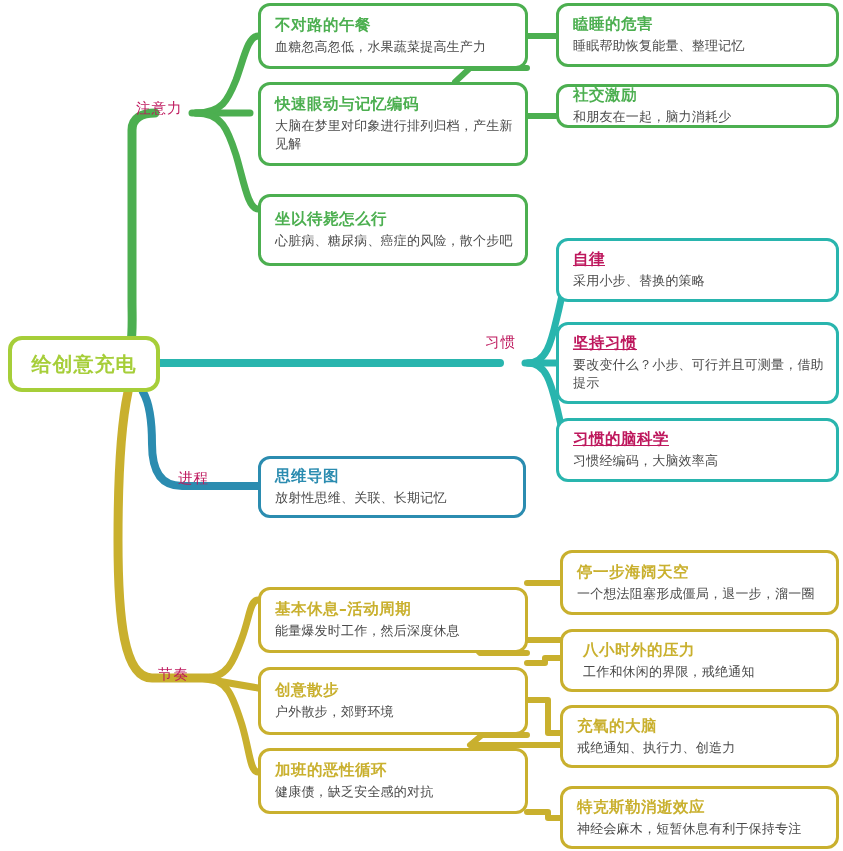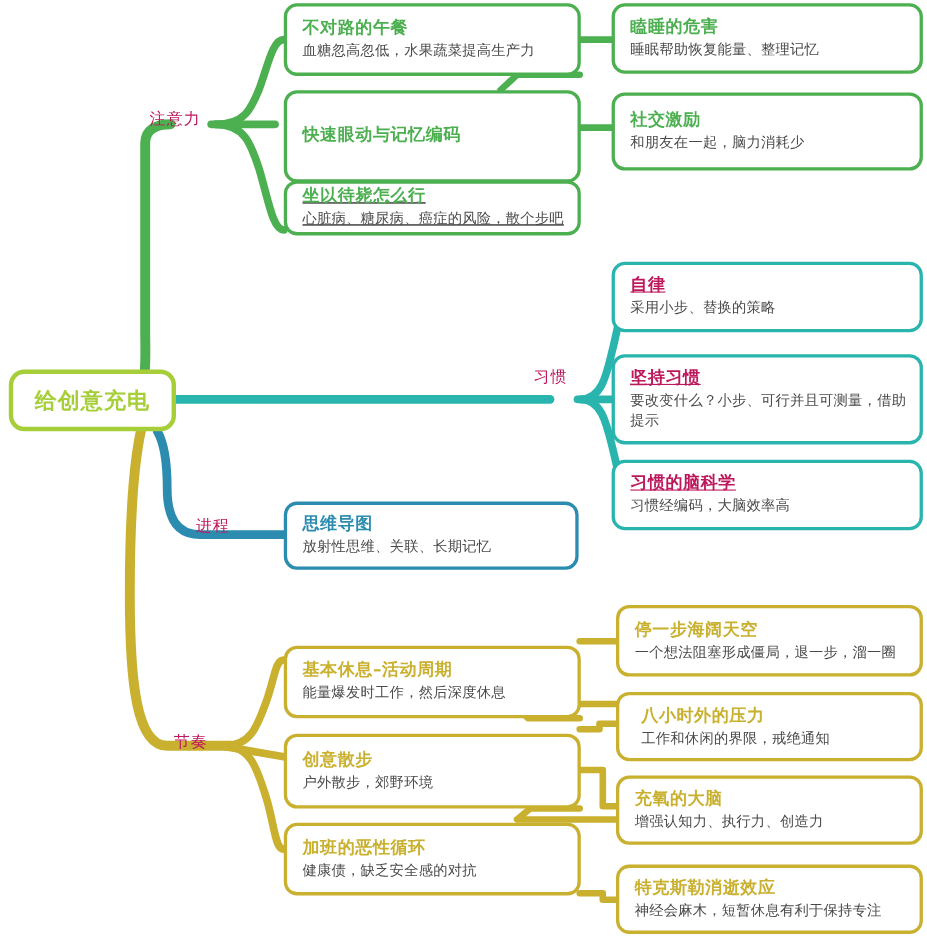--- a/index.html
+++ b/index.html
@@ -123,33 +123,34 @@
   <div class="branch-label" style="left:178px; top:469px;">进程</div>
   <div class="branch-label" style="left:158px; top:665px;">节奏</div>
 
   <div class="node green" style="left:258px; top:3px; width:270px; height:66px; border-color:#4caf50;">
     <div class="title">不对路的午餐</div>
     <div class="desc">血糖忽高忽低，水果蔬菜提高生产力</div>
   </div>
 
   <div class="node green" style="left:258px; top:82px; width:270px; height:84px; border-color:#4caf50;">
     <div class="title">快速眼动与记忆编码</div>
-  </div>
-
-  <div class="node green" style="left:258px; top:164px; width:270px; height:50px; border-color:#4caf50;text-decoration:underline;">
+    <div class="desc">大脑在梦里对印象进行排列归档，产生新见解</div>
+  </div>
+
+  <div class="node green" style="left:258px; top:194px; width:270px; height:72px; border-color:#4caf50;">
     <div class="title">坐以待毙怎么行</div>
     <div class="desc">心脏病、糖尿病、癌症的风险，散个步吧</div>
   </div>
 
   <div class="node green" style="left:556px; top:3px; width:283px; height:64px; border-color:#4caf50;">
     <div class="title">瞌睡的危害</div>
     <div class="desc">睡眠帮助恢复能量、整理记忆</div>
   </div>
 
-  <div class="node green" style="left:556px; top:84px; width:283px; height:71px; border-color:#4caf50;">
+  <div class="node green" style="left:556px; top:84px; width:283px; height:44px; border-color:#4caf50;">
     <div class="title">社交激励</div>
     <div class="desc">和朋友在一起，脑力消耗少</div>
   </div>
 
   <div class="node teal" style="left:556px; top:238px; width:283px; height:64px; border-color:#29b5ae;">
     <div class="title">自律</div>
     <div class="desc">采用小步、替换的策略</div>
   </div>
 
   <div class="node teal" style="left:556px; top:322px; width:283px; height:82px; border-color:#29b5ae;">
@@ -187,21 +188,21 @@
     <div class="desc">一个想法阻塞形成僵局，退一步，溜一圈</div>
   </div>
 
   <div class="node yellow" style="left:560px; top:629px; width:279px; height:63px; border-color:#c9b02e;padding-left:20px;">
     <div class="title">八小时外的压力</div>
     <div class="desc">工作和休闲的界限，戒绝通知</div>
   </div>
 
   <div class="node yellow" style="left:560px; top:705px; width:279px; height:63px; border-color:#c9b02e;">
     <div class="title">充氧的大脑</div>
-    <div class="desc">增强认知力、执行力、创造力</div>
+    <div class="desc">戒绝通知、执行力、创造力</div>
   </div>
 
   <div class="node yellow" style="left:560px; top:786px; width:279px; height:63px; border-color:#c9b02e;">
     <div class="title">特克斯勒消逝效应</div>
     <div class="desc">神经会麻木，短暂休息有利于保持专注</div>
   </div>
 
 </div>
 
 </body></html>

